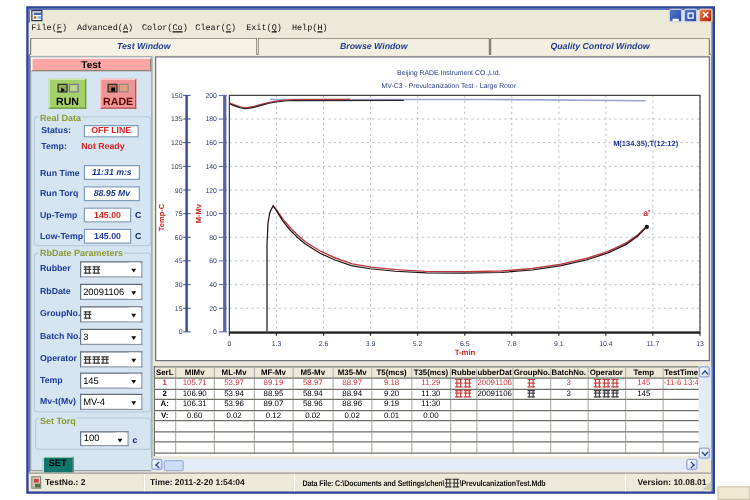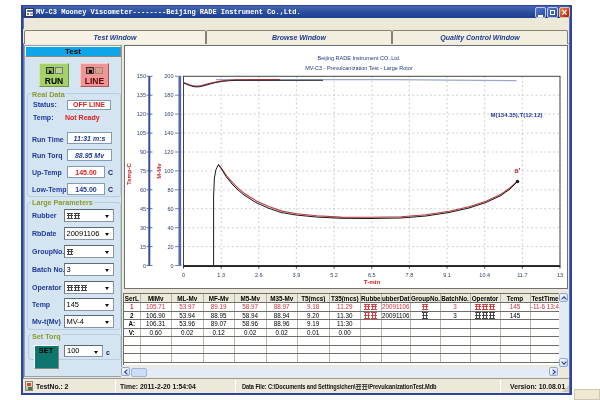--- a/index.html
+++ b/index.html
@@ -7,21 +7,21 @@
 .ab{position:absolute;}
 .win{left:21px;top:5px;width:551px;height:390px;border:2px solid #2e449c;background:#ece9d8;box-shadow:inset 0 0 0 1px #5b74c4;}
 .tbar{background:linear-gradient(#4467b1,#274a9b 60%,#1e3f8f);color:#fff;font:bold 7px "Liberation Mono",monospace;line-height:12px;white-space:nowrap;}
 .menu{background:#ece9d8;font:6.8px "Liberation Mono",monospace;color:#111;line-height:11px;white-space:nowrap;}
 .menu u{text-decoration:underline;}
 .tab{position:absolute;top:1px;height:14px;background:#f2efe1;border:1px solid #82826e;border-bottom:none;border-radius:2px 2px 0 0;color:#1d3a8f;font:italic bold 7px "Liberation Sans",sans-serif;text-align:center;line-height:13px;}
 .lbl{position:absolute;color:#1d3a9b;font:bold 7px "Liberation Sans",sans-serif;white-space:nowrap;}
 .glbl{position:absolute;color:#8a9a2e;font:bold 7.2px "Liberation Sans",sans-serif;white-space:nowrap;background:#d5e4f1;padding:0 1px;}
 .box{position:absolute;background:#fff;border:1px solid #7f9db9;font:bold 7px "Liberation Sans",sans-serif;text-align:center;white-space:nowrap;}
 .grp{position:absolute;border:1px solid #b9cdde;border-radius:3px;}
-.btn{position:absolute;background:#0ea5e9;border:1px solid #8a8878;border-top-color:#fff;border-left-color:#fff;color:#000;font:bold 7.5px "Liberation Sans",sans-serif;text-align:center;}
+.btn{position:absolute;background:#fca5a5;border:1px solid #8a8878;border-top-color:#fff;border-left-color:#fff;color:#000;font:bold 7.5px "Liberation Sans",sans-serif;text-align:center;}
 .combo{position:absolute;background:#fff;border:1px solid #8a96a8;border-top-color:#5a6878;border-left-color:#6a7888;font:7.5px "Liberation Sans",sans-serif;white-space:nowrap;}
 .carr{position:absolute;right:1px;top:0;bottom:0;width:9px;background:#fff;}
 .carr:after{content:"";position:absolute;left:1.5px;top:4.5px;border:2.8px solid transparent;border-top:3.8px solid #111;}
 .zh{display:inline-block;width:6px;height:6.5px;vertical-align:-1px;background:
  linear-gradient(#444,#444) 0 0/6px 1px no-repeat,
  linear-gradient(#444,#444) 0 2.5px/6px 1px no-repeat,
  linear-gradient(#444,#444) 0 5.5px/6px 1px no-repeat,
  linear-gradient(#444,#444) 1px 0/1px 7px no-repeat,
  linear-gradient(#444,#444) 4px 0/1px 7px no-repeat;margin-right:1px;}
 .zhr{background:
@@ -36,91 +36,90 @@
 .sbb.up:after{left:1.8px;top:2.6px;transform:rotate(-135deg);}
 .sbb.dn:after{left:1.8px;top:0.8px;transform:rotate(45deg);}
 .sbb.lf:after{left:2.6px;top:1.8px;transform:rotate(135deg);}
 .sbb.rt:after{left:0.8px;top:1.8px;transform:rotate(-45deg);}
 table.tb{border-collapse:collapse;table-layout:fixed;font:6.3px "Liberation Sans",sans-serif;}
 table.tb td{border-right:1px solid #b5b5ad;border-bottom:1px solid #6f6f68;text-align:center;overflow:hidden;white-space:nowrap;padding:0;height:8.5px;}
 table.tb td:first-child{font-weight:bold;}
 </style></head><body>
 <div id="c">
 <div class="ab win"></div>
-<div class="ab tbar" style="left:23px;top:6px;width:546px;height:12px;">
-<span style="position:absolute;left:13px;top:0;">MV-C3 Mooney Viscometer--------Beijing RADE Instrument Co.,Ltd.</span>
-    </div>
 <div class="ab" style="left:25px;top:8px;width:9px;height:9px;background:#fff;border:1px solid #335;">
 <div class="ab" style="left:1px;top:1px;width:6px;height:2px;background:#46a;"></div>
 <div class="ab" style="left:1px;top:4px;width:2px;height:2px;background:#c60;"></div>
 <div class="ab" style="left:4px;top:4px;width:3px;height:2px;background:#7af;"></div>
     </div>
 <div class="ab" style="left:535px;top:7px;width:11px;height:11px;background:linear-gradient(135deg,#5577cc,#2a4aa0);border:1px solid #c0ccee;border-radius:2px;">
       <div class="ab" style="left:2px;top:7px;width:5px;height:2px;background:#fff;"></div>
     </div>
 <div class="ab" style="left:547px;top:7px;width:11px;height:11px;background:linear-gradient(135deg,#5577cc,#2a4aa0);border:1px solid #c0ccee;border-radius:2px;">
       <div class="ab" style="left:2px;top:2px;width:5px;height:5px;border:1px solid #fff;"></div>
     </div>
 <div class="ab" style="left:559px;top:7px;width:11px;height:11px;background:linear-gradient(135deg,#f08a50,#c63f1e 60%,#a02808);border:1px solid #e8c0a8;border-radius:2px;color:#fff;font:bold 10px &quot;Liberation Sans&quot;,sans-serif;text-align:center;line-height:10px;">×</div>
+<div class="ab menu" style="left:23px;top:18px;width:546px;height:11px;">
+<span style="margin-left:2px">File(<u>F</u>)</span><span style="margin-left:8px">Advanced(<u>A</u>)</span><span style="margin-left:7px">Color(<u>Co</u>)</span><span style="margin-left:6px">Clear(<u>C</u>)</span><span style="margin-left:8px">Exit(<u>Q</u>)</span><span style="margin-left:8px">Help(<u>H</u>)</span></div>
 <div class="ab" style="left:23px;top:29px;width:546px;height:15px;background:#ece9d8;border-bottom:1px solid #9a9a85;">
 <div class="tab" style="left:1px;width:182px;background:#f6f3e6;">Test Window</div>
 <div class="tab" style="left:183px;width:186px;">Browse Window</div>
 <div class="tab" style="left:369px;width:176px;">Quality Control Window</div>
     </div>
 <div class="ab lp" style="left:24px;top:45px;width:98px;height:332px;background:#d5e4f1;border:1px solid #98a0a8;"></div>
 <div class="ab btn" style="left:25px;top:46px;width:96px;height:11px;font-size:8px;line-height:10px;">Test</div>
 <div class="ab" style="left:39px;top:63px;width:30px;height:24px;background:#a5d168;border:1px solid #6b9440;border-top-color:#cfe8a8;border-left-color:#cfe8a8;">
 <div class="ab" style="left:6px;top:3px;width:8px;height:7px;background:#8ab050;border:1px solid #333;">
         <div class="ab" style="left:2px;top:1.5px;width:0;height:0;border:2px solid transparent;border-left:3px solid #000;"></div>
       </div>
 <div class="ab" style="left:15px;top:3px;width:8px;height:7px;background:#b8d890;border:1px solid #778;"></div>
 <div class="ab" style="left:0;top:12px;width:28px;text-align:center;color:#000;font:bold 8.5px 'Liberation Sans',sans-serif;">RUN</div>
     </div>
 <div class="ab" style="left:80px;top:63px;width:29px;height:24px;background:#f09595;border:1px solid #b05555;border-top-color:#ffc8c8;border-left-color:#ffc8c8;">
 <div class="ab" style="left:5px;top:3px;width:8px;height:7px;background:#c87060;border:1px solid #333;">
         <div class="ab" style="left:2px;top:2px;width:3px;height:3px;background:#000;"></div>
       </div>
 <div class="ab" style="left:14px;top:3px;width:8px;height:7px;background:#daa080;border:1px solid #988;"></div>
-<div class="ab" style="left:0;top:12px;width:27px;text-align:center;color:#5a0a0a;font:bold 8.5px 'Liberation Sans',sans-serif;">LINE</div>
+<div class="ab" style="left:0;top:12px;width:27px;text-align:center;color:#5a0a0a;font:bold 8.5px 'Liberation Sans',sans-serif;">RADE</div>
     </div>
 <div class="grp" style="left:27px;top:93px;width:94px;height:104px;"></div>
 <div class="glbl" style="left:31px;top:90px;">Real Data</div>
 <div class="lbl" style="left:33px;top:101px;">Status:</div>
 <div class="box" style="left:67px;top:100px;width:44px;height:10px;line-height:8px;color:#e02020;">OFF LINE</div>
 <div class="lbl" style="left:33px;top:114px;">Temp:</div>
 <div class="ab" style="left:65px;top:114px;color:#e02020;font:bold 7px 'Liberation Sans',sans-serif;">Not Ready</div>
 <div class="lbl" style="left:32px;top:135.5px;">Run Time</div>
 <div class="box" style="left:67px;top:132px;width:45px;height:12px;line-height:12px;color:#1d3a9b;font-style:italic;">11:31 m:s</div>
 <div class="lbl" style="left:32px;top:152px;">Run Torq</div>
 <div class="box" style="left:67px;top:149px;width:45px;height:12px;line-height:12px;color:#1d3a9b;font-style:italic;">88.95 Mv</div>
 <div class="lbl" style="left:32px;top:169px;">Up-Temp</div>
 <div class="box" style="left:67px;top:166px;width:38px;height:12px;line-height:12px;color:#e02020;">145.00</div>
 <div class="lbl" style="left:108px;top:169px;color:#13246b;">C</div>
 <div class="lbl" style="left:32px;top:186px;">Low-Temp</div>
 <div class="box" style="left:67px;top:183px;width:38px;height:12px;line-height:12px;color:#1d3a9b;">145.00</div>
 <div class="lbl" style="left:108px;top:186px;color:#13246b;">C</div>
 <div class="grp" style="left:27px;top:202px;width:94px;height:128px;"></div>
-<div class="glbl" style="left:31px;top:198px;">Large Parameters</div>
+<div class="glbl" style="left:31px;top:198px;">RbDate Parameters</div>
 <div class="lbl" style="left:32px;top:212px;">Rubber</div>
 <div class="combo" style="left:63.5px;top:209px;width:50.5px;height:12.5px;line-height:11px;padding-left:2px;"><span class="zh"></span><span class="zh"></span><div class="carr"></div></div>
 <div class="lbl" style="left:32px;top:230px;">RbDate</div>
 <div class="combo" style="left:63.5px;top:227px;width:50.5px;height:12.5px;line-height:11px;padding-left:2px;">20091106<div class="carr"></div></div>
 <div class="lbl" style="left:32px;top:248px;">GroupNo.</div>
 <div class="combo" style="left:63.5px;top:245px;width:50.5px;height:12.5px;line-height:11px;padding-left:2px;"><span class="zh"></span><div class="carr"></div></div>
 <div class="lbl" style="left:32px;top:266px;">Batch No.</div>
 <div class="combo" style="left:63.5px;top:263px;width:50.5px;height:12.5px;line-height:11px;padding-left:2px;">3<div class="carr"></div></div>
 <div class="lbl" style="left:32px;top:284px;">Operator</div>
 <div class="combo" style="left:63.5px;top:281px;width:50.5px;height:12.5px;line-height:11px;padding-left:2px;"><span class="zh"></span><span class="zh"></span><span class="zh"></span><div class="carr"></div></div>
 <div class="lbl" style="left:32px;top:301px;">Temp</div>
 <div class="combo" style="left:63.5px;top:298px;width:50.5px;height:12.5px;line-height:11px;padding-left:2px;">145<div class="carr"></div></div>
 <div class="lbl" style="left:32px;top:318px;">Mv-t(Mv)</div>
 <div class="combo" style="left:63.5px;top:315px;width:50.5px;height:12.5px;line-height:11px;padding-left:2px;">MV-4<div class="carr"></div></div>
 <div class="grp" style="left:28px;top:334px;width:93px;height:26px;"></div>
 <div class="glbl" style="left:31px;top:331.5px;">Set Torq</div>
-<div class="btn" style="left:33.5px;top:345px;width:25px;height:24px;line-height:10px;background:#0f766e;">SET</div>
+<div class="btn" style="left:33.5px;top:365px;width:25px;height:24px;line-height:10px;background:#0f766e;">SET</div>
 <div class="combo" style="left:64px;top:345px;width:39px;height:11.5px;line-height:10px;padding-left:2px;">100<div class="carr"></div></div>
 <div class="lbl" style="left:106px;top:348.5px;color:#13246b;">c</div>
 <div class="ab" style="left:124px;top:45px;width:444px;height:244px;background:#fff;border:1px solid #70707c;">
       <svg width="444" height="244" style="position:absolute;left:0;top:0;">
         <line x1="96.2" y1="30.3" x2="96.2" y2="219.5" stroke="#bfbfbf" stroke-width="0.8" stroke-dasharray="1.8,2.6"></line>
         <line x1="133.8" y1="30.3" x2="133.8" y2="219.5" stroke="#bfbfbf" stroke-width="0.8" stroke-dasharray="1.8,2.6"></line>
         <line x1="171.4" y1="30.3" x2="171.4" y2="219.5" stroke="#bfbfbf" stroke-width="0.8" stroke-dasharray="1.8,2.6"></line>
         <line x1="209.1" y1="30.3" x2="209.1" y2="219.5" stroke="#bfbfbf" stroke-width="0.8" stroke-dasharray="1.8,2.6"></line>
         <line x1="246.8" y1="30.3" x2="246.8" y2="219.5" stroke="#bfbfbf" stroke-width="0.8" stroke-dasharray="1.8,2.6"></line>
         <line x1="284.4" y1="30.3" x2="284.4" y2="219.5" stroke="#bfbfbf" stroke-width="0.8" stroke-dasharray="1.8,2.6"></line>

